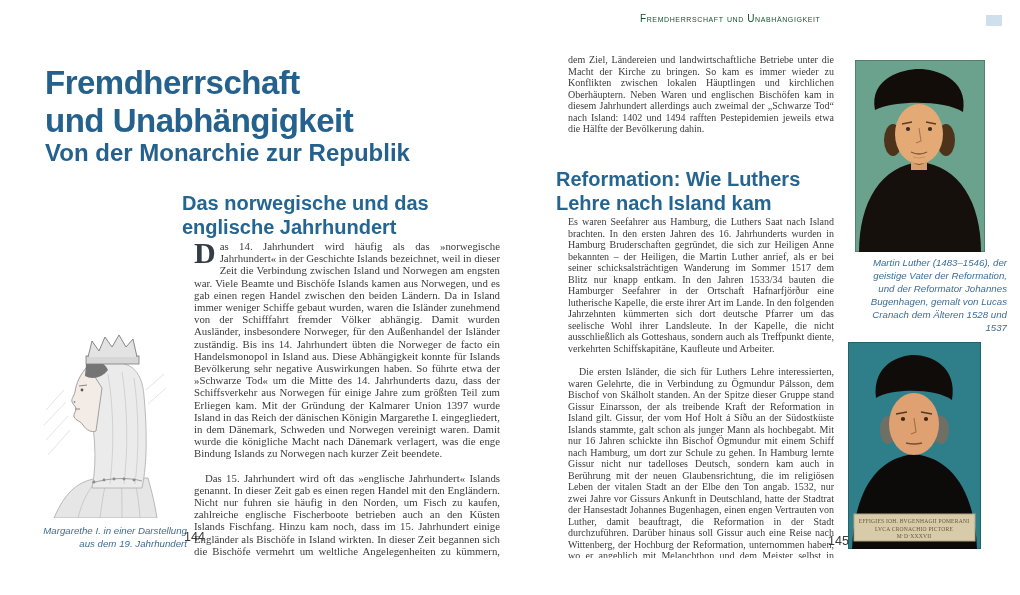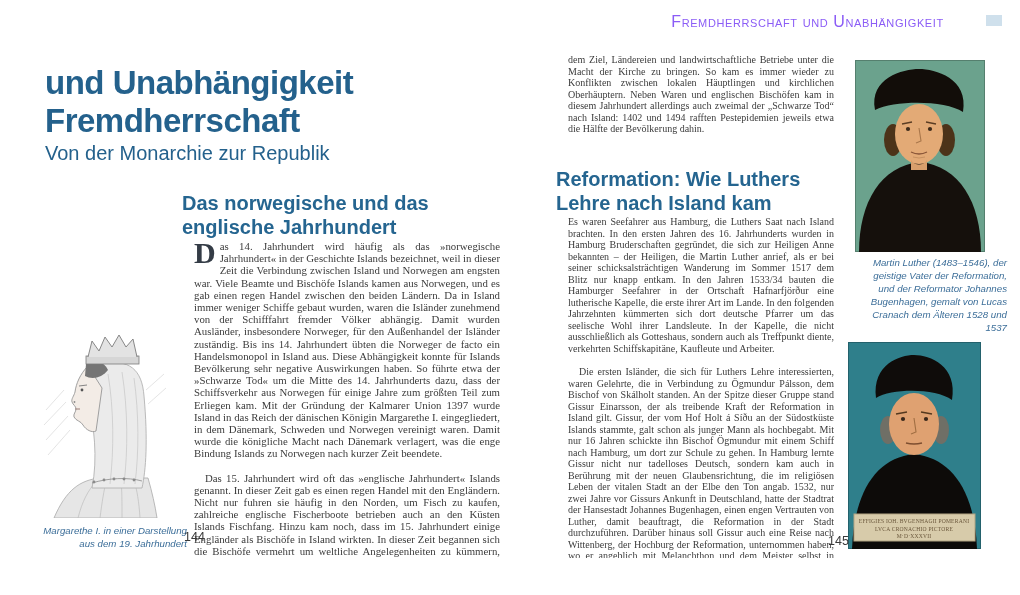--- a/index.html
+++ b/index.html
@@ -3,25 +3,25 @@
 <meta charset="utf-8">
 <style>
   html,body{margin:0;padding:0;background:#ffffff;}
   .spread{position:relative;width:1020px;height:595px;background:#ffffff;overflow:hidden;
           font-family:"Liberation Sans",sans-serif;}
   .abs{position:absolute;}
 
   
   .chapter-title{color:#24618c;font-weight:bold;font-size:33px;line-height:38px;letter-spacing:-0.5px;}
   .chapter-title .t1{display:block;}
-  .chapter-subtitle{display:block;font-size:20px;line-height:26px;font-weight:normal;letter-spacing:0;}
+  .chapter-subtitle{display:block;font-size:24px;line-height:26px;font-weight:bold;letter-spacing:0;}
   .section-heading{color:#256590;font-weight:bold;font-size:20px;line-height:24px;}
 
   
-  .running-header{color:#8b5cf6;font-variant:small-caps;font-size:16px;letter-spacing:0.6px;text-align:center;}
+  .running-header{color:#14532d;font-variant:small-caps;font-size:10px;letter-spacing:0.6px;text-align:left;}
   .header-accent{background:#cfe0ec;}
 
   
   .body-text{font-family:"Liberation Serif",serif;color:#3b3b3b;text-align:justify;}
   .col-left{font-size:10.8px;line-height:12.2px;}
   .col-right{font-size:10px;line-height:11.5px;}
   .body-text p{margin:12px;}
   .body-text p.indent{text-indent:11px;}
   .dropcap{float:left;font-family:"Liberation Serif",serif;font-size:30px;line-height:24px;
            padding:1px 4px 0 0;color:#343c46;font-weight:bold;}
@@ -36,22 +36,22 @@
   .clip{overflow:hidden;}
 </style>
 </head>
 <body>
 
 <div class="spread">
 
   <section>
 
     <h1 class="abs chapter-title" style="left:45px;top:42px;width:460px;">
+      <span class="t1">Fremdherrschaft</span>
       <span class="t1">und Unabhängigkeit</span>
-      <span class="t1">Fremdherrschaft</span>
       <span class="chapter-subtitle">Von der Monarchie zur Republik</span>
     </h1>
 
     <h2 class="abs section-heading" style="left:182px;top:174px;width:330px;">Das norwegische und das englische Jahrhundert</h2>
 
     <div class="abs body-text col-left clip" style="left:182px;top:228px;width:330px;height:332px;">
       <p><span class="dropcap">D</span><span>as 14. Jahrhundert wird häufig als das »norwegische Jahrhundert« in der Geschichte Islands bezeichnet, weil in dieser Zeit die Verbindung zwischen Island und Norwegen am engsten war. Viele Beamte und Bischöfe Islands kamen aus Norwegen, und es gab einen regen Handel zwischen den beiden Ländern. Da in Island immer weniger Schiffe gebaut wurden, waren die Isländer zunehmend von der Schifffahrt fremder Völker abhängig. Damit wurden Ausländer, insbesondere Norweger, für den Außenhandel der Isländer zuständig. Bis ins 14. Jahrhundert übten die Norweger de facto ein Handelsmonopol in Island aus. Diese Abhängigkeit konnte für Islands Bevölkerung sehr negative Auswirkungen haben. So führte etwa der »Schwarze Tod« um die Mitte des 14. Jahrhunderts dazu, dass der Schiffsverkehr aus Norwegen für einige Jahre zum größten Teil zum Erliegen kam. Mit der Gründung der Kalmarer Union 1397 wurde Island in das Reich der dänischen Königin Margarethe I. eingegliedert, in dem Dänemark, Schweden und Norwegen vereinigt waren. Damit wurde die königliche Macht nach Dänemark verlagert, was die enge Bindung Islands zu Norwegen nach kurzer Zeit beendete.</span></p>
       <p class="indent">Das 15. Jahrhundert wird oft das »englische Jahrhundert« Islands genannt. In dieser Zeit gab es einen regen Handel mit den Engländern. Nicht nur fuhren sie häufig in den Norden, um Fisch zu kaufen, zahlreiche englische Fischerboote betrieben auch an den Küsten Islands Fischfang. Hinzu kam noch, dass im 15. Jahrhundert einige Engländer als Bischöfe in Island wirkten. In dieser Zeit begannen sich die Bischöfe vermehrt um weltliche Angelegenheiten zu kümmern, vor allem mit</p>
     </div>
 

